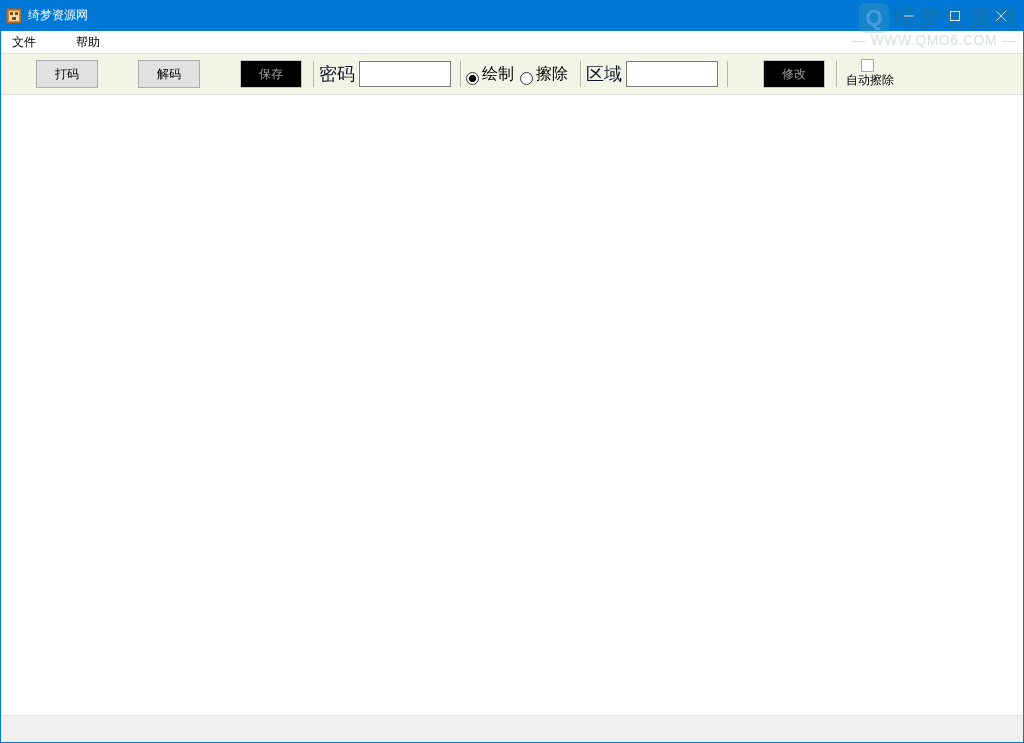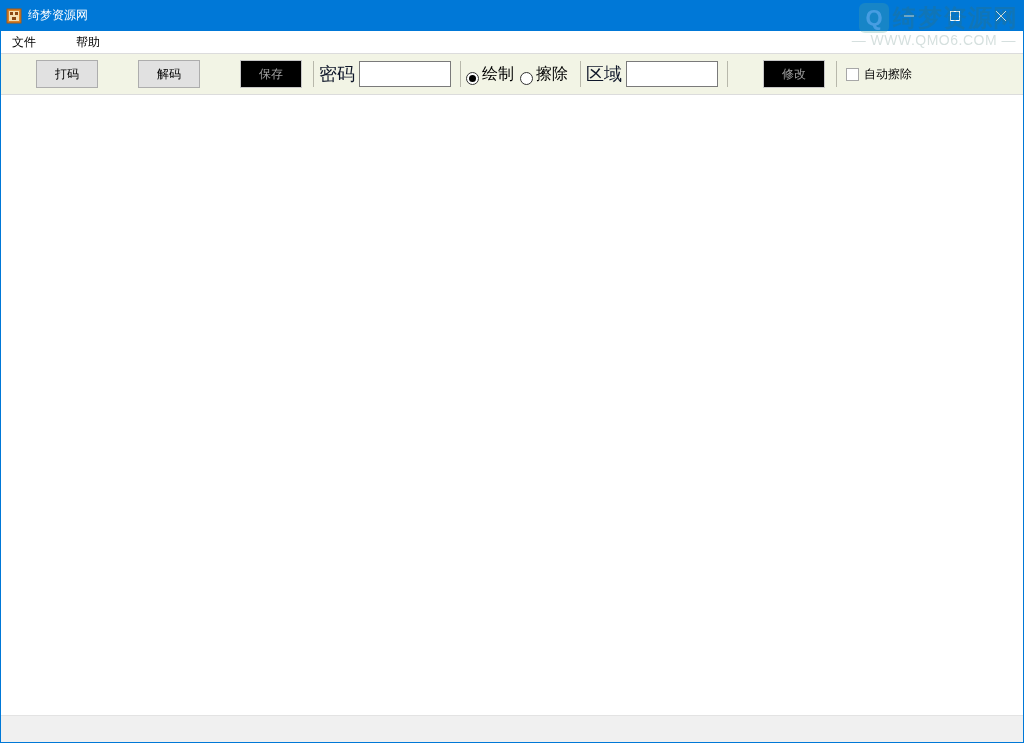--- a/index.html
+++ b/index.html
@@ -202,20 +202,21 @@
       height: 7px;
       background: #000;
       border-radius: 50%;
     }
     
     .checkbox-wrap {
       display: flex;
       align-items: center;
       font-size: 12px;
       margin-left: 4px;
+      flex-direction: column;
     }
     .checkbox-box {
       width: 13px;
       height: 13px;
       border: 1px solid #a7a7a7;
       background: #ffffff;
       margin-right: 5px;
     }
     
     

